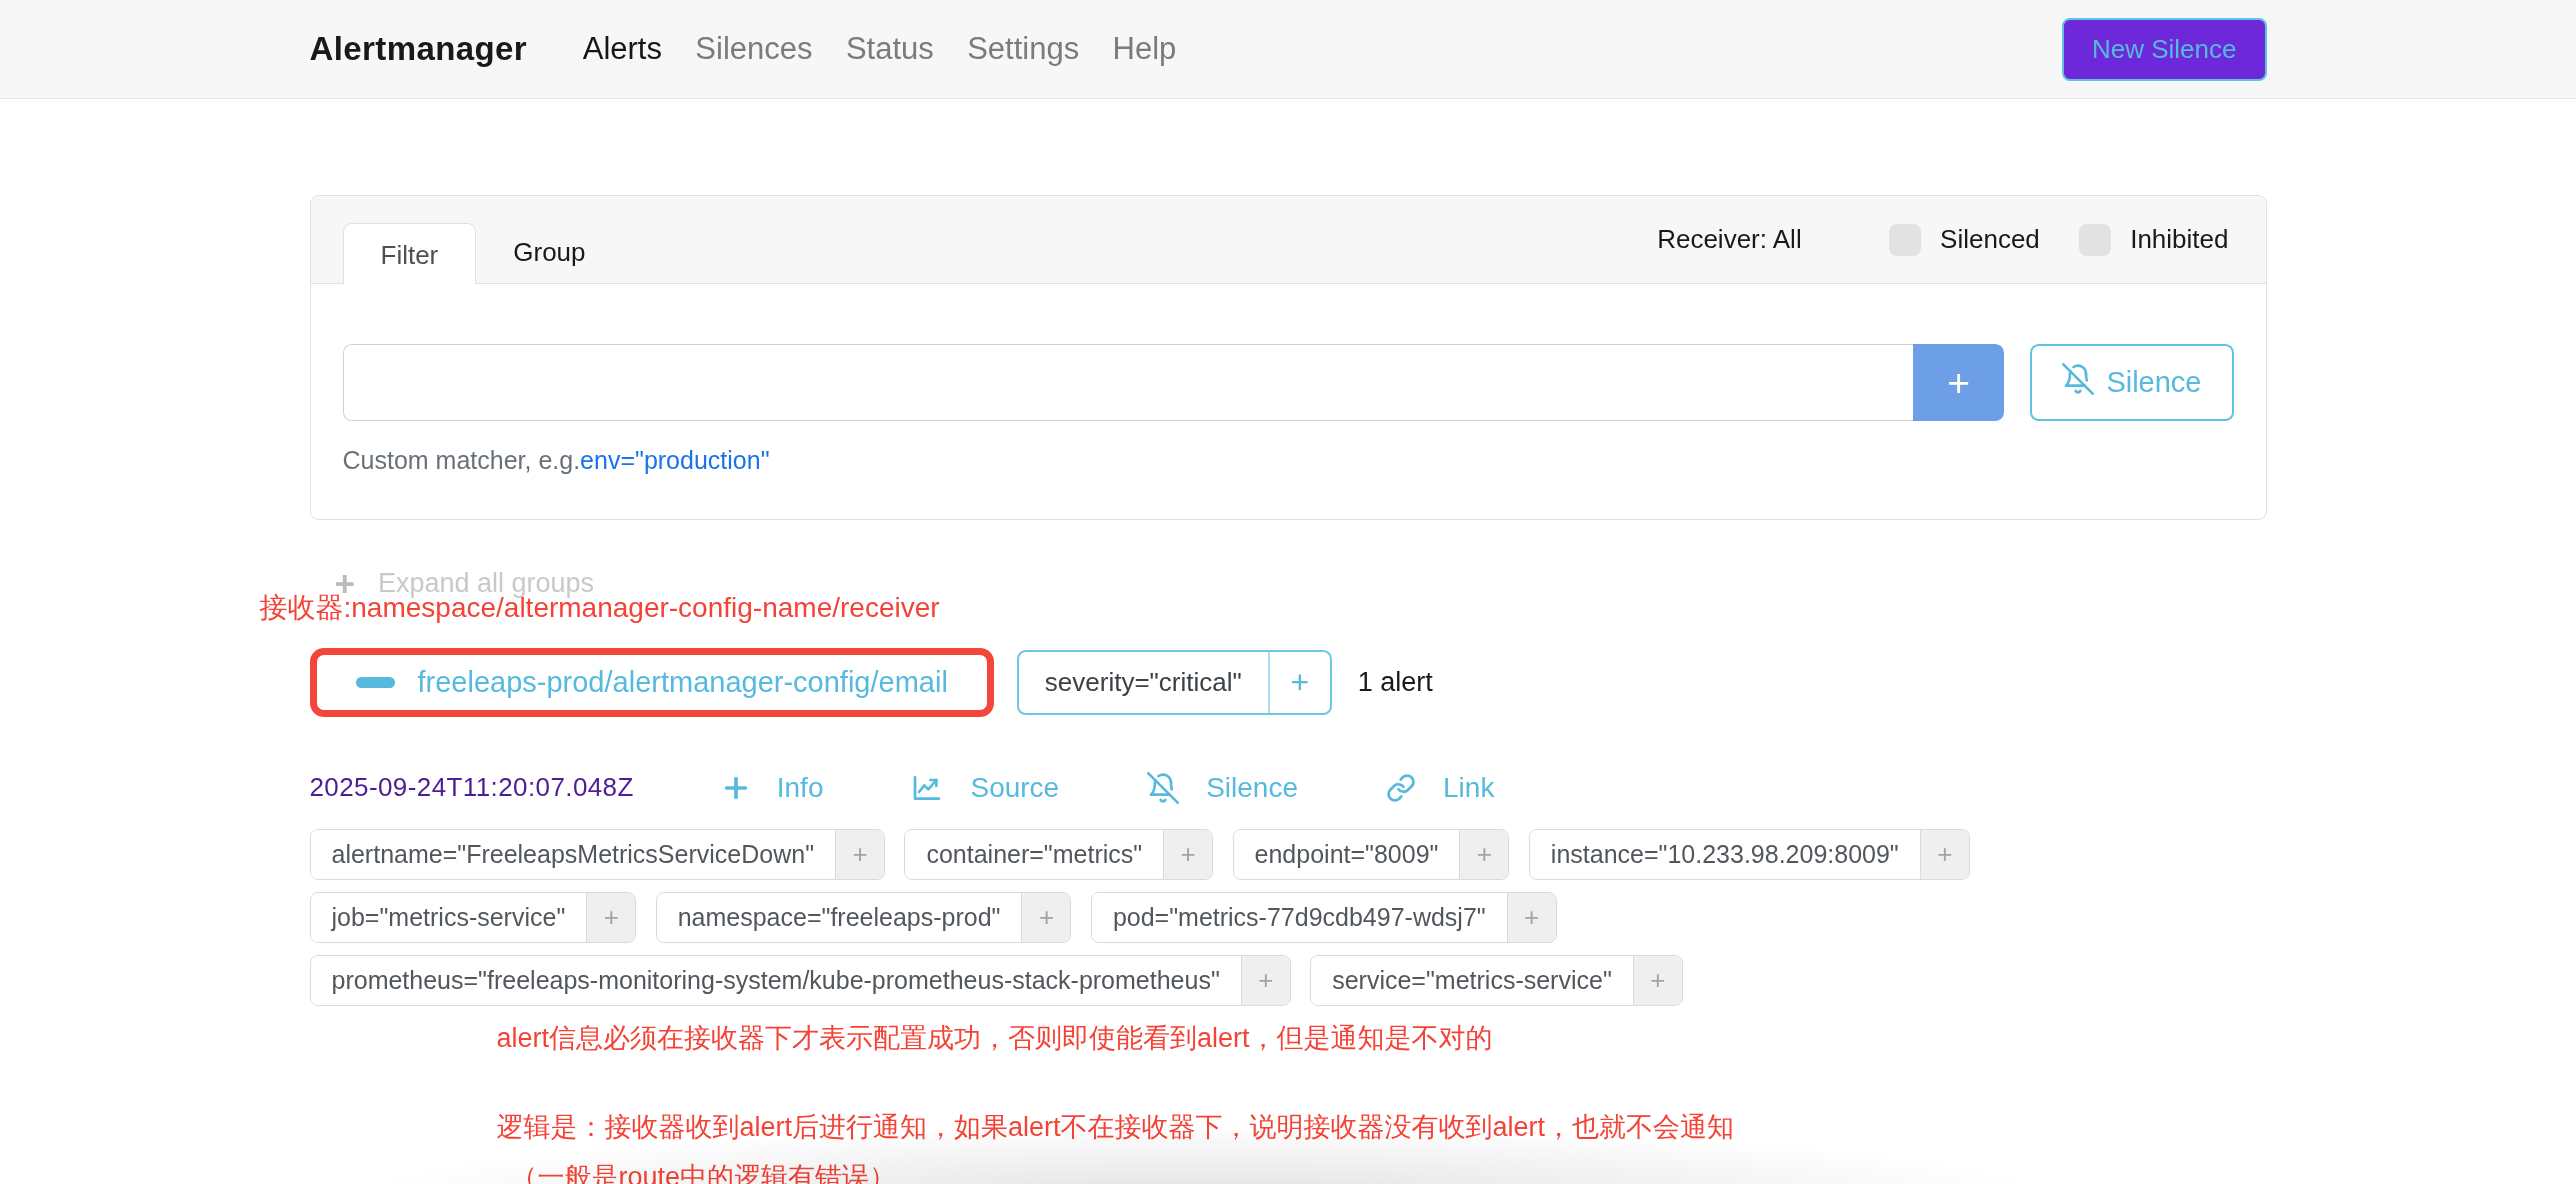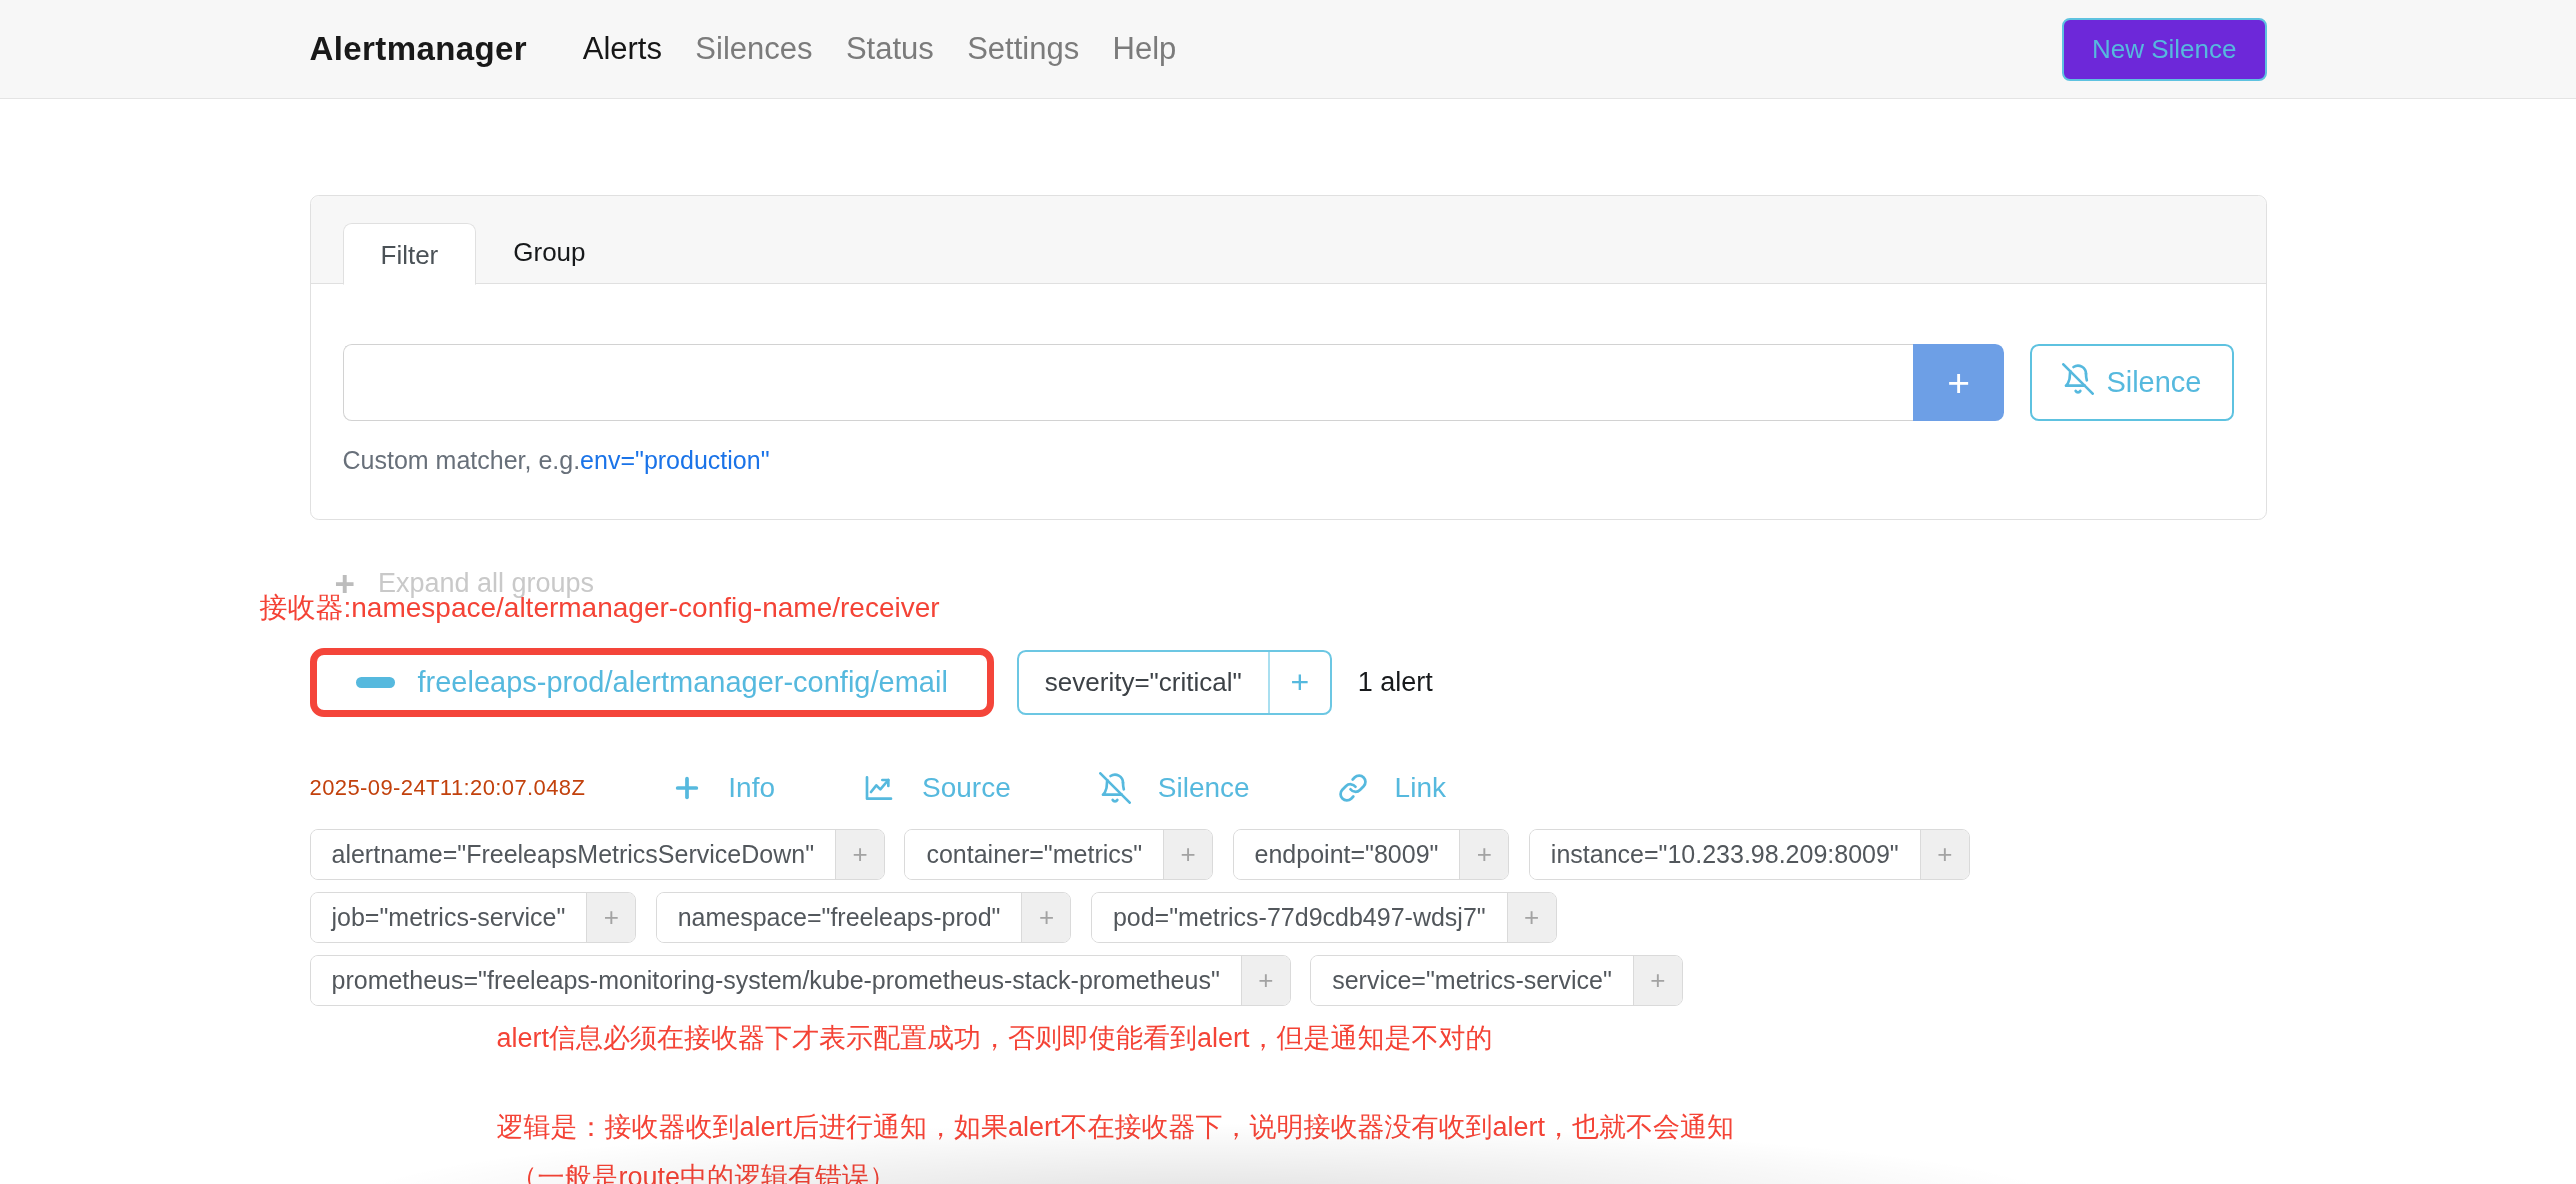--- a/index.html
+++ b/index.html
@@ -57,21 +57,21 @@
   .group-name { color:#56b9de; font-size:29px; }
   .severity-tag { margin-left:23px; display:flex; align-items:stretch; border:2.6px solid #6cc7e3;
      border-radius:8.8px; height:65px; overflow:hidden; background:#fff; }
   .severity-text { display:flex; align-items:center; padding:0 26px; font-size:26px; color:#3c4146; }
   .severity-plus { display:flex; align-items:center; justify-content:center; width:62px;
      border-left:2.6px solid #a9dff0; color:#56b9de; font-size:32px; cursor:pointer; }
   .alert-count { margin-left:26px; font-size:27px; color:#17191b; }
 
   
   .alert-row { margin-top:55px; display:flex; align-items:center; column-gap:88px; }
-  .timestamp { font-size:22px; color:#c2410c; letter-spacing:0.4px; }
+  .timestamp { font-size:26px; color:#4c1d95; letter-spacing:0.4px; }
   .action-link { display:flex; align-items:center; gap:27px; color:#56b9de; font-size:28px; cursor:pointer; }
   .action-link svg { display:block; }
 
   .tags { margin-top:25px; }
   .tag-row { display:flex; margin-bottom:12.3px; }
   .tag { display:flex; align-items:stretch; border:1.8px solid #dadada; border-radius:8px;
      overflow:hidden; margin-right:19.4px; background:#fff; height:51px; }
   .tag-text { display:flex; align-items:center; padding:0 21px; font-size:25px; color:#52575c; background:#fff; }
   .tag-plus { display:flex; align-items:center; justify-content:center; width:49px;
      background:#efefef; border-left:1.8px solid #dadada; color:#a3a3a3; font-size:26px; cursor:pointer; }
@@ -100,20 +100,31 @@
     <button class="new-silence-btn">New Silence</button>
   </div>
 </div>
 
 <div class="container">
 
   <div class="panel">
     <div class="panel-tabs">
       <div class="tab active">Filter</div>
       <div class="tab inactive">Group</div>
+      <div class="panel-tabs-right">
+        <div class="receiver-label">Receiver: All</div>
+        <div class="chk-group">
+          <span class="chk-box"></span>
+          <span>Silenced</span>
+        </div>
+        <div class="chk-group">
+          <span class="chk-box"></span>
+          <span>Inhibited</span>
+        </div>
+      </div>
     </div>
     <div class="panel-body">
       <div class="matcher-row">
         <div class="input-group">
           <input class="matcher-input" type="text" value="" style="">
           <button class="add-matcher-btn">+</button>
         </div>
         <button class="silence-btn">
           <span>
             <svg width="32" height="32" viewBox="0 0 24 24" fill="none" stroke="#56b9de" stroke-width="2" stroke-linecap="round" stroke-linejoin="round">

